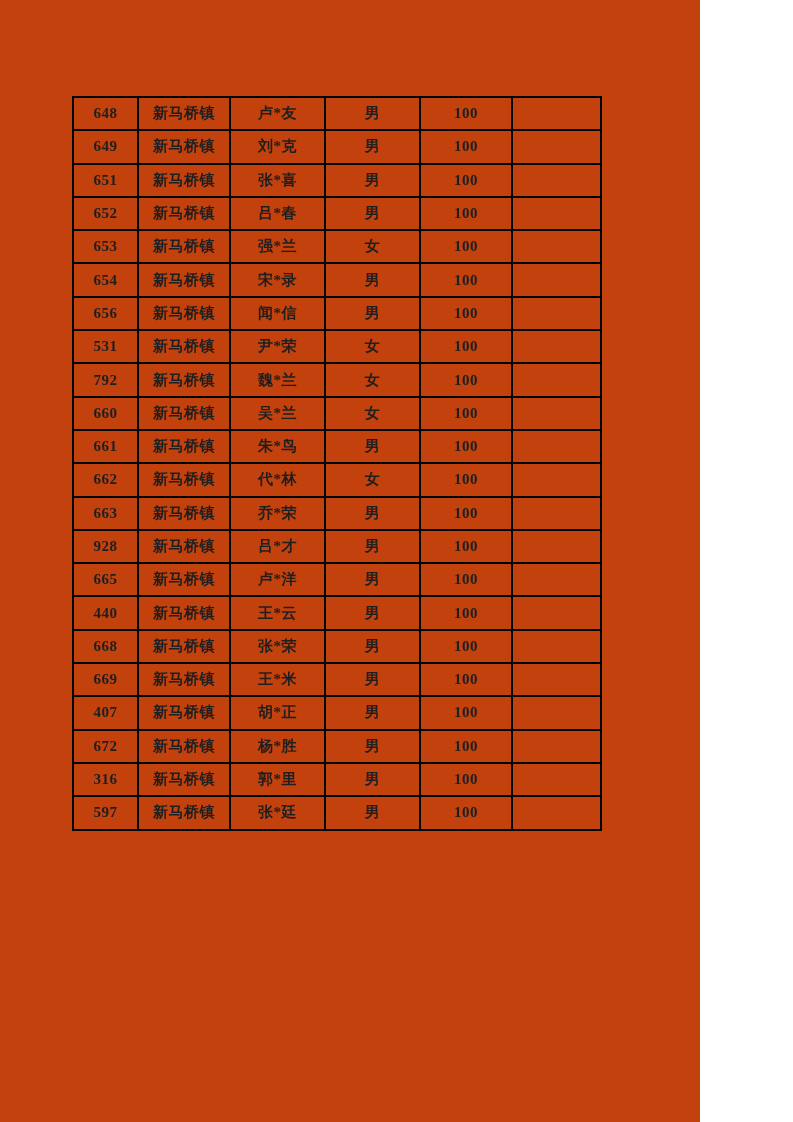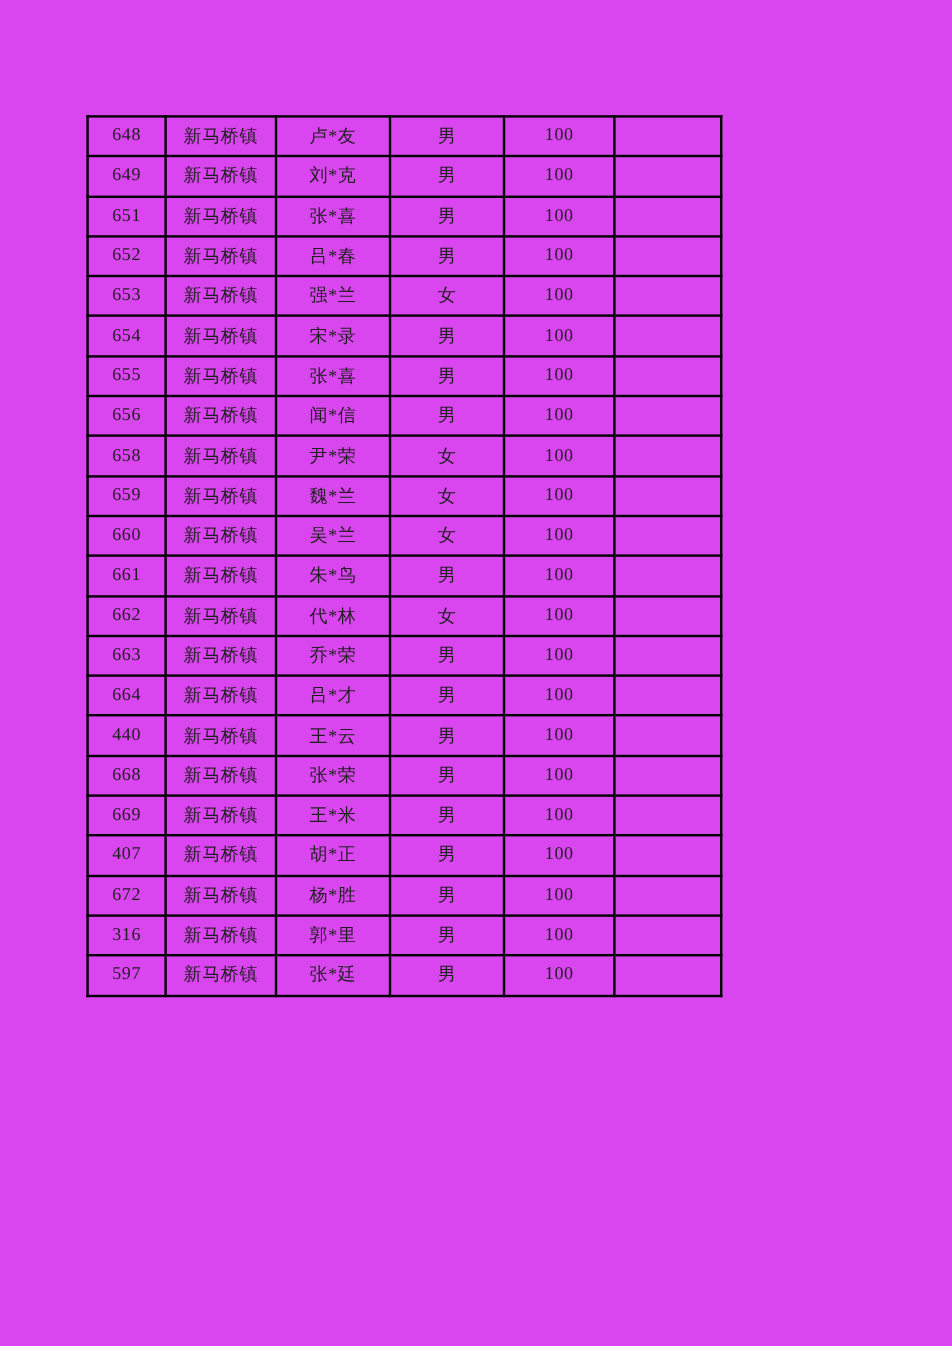--- a/index.html
+++ b/index.html
@@ -6,23 +6,24 @@
     margin: 0;
     padding: 0;
     width: 793px;
     height: 1122px;
     background: #ffffff;
     overflow: hidden;
     font-family: "Liberation Serif", "DejaVu Serif", serif;
   }
   .page {
     position: relative;
-    width: 793px;
+    width: 700px;
     height: 1122px;
-    background: #d946ef;
+    background: #c2410c;
+    font-weight: bold;
   }
   table.roster {
     position: absolute;
     left: 72px;
     top: 96px;
     width: 528px;
     border-collapse: collapse;
     table-layout: fixed;
   }
   table.roster td {
@@ -100,45 +101,37 @@
   </tr>
         <tr>
     <td>654</td>
     <td>新马桥镇</td>
     <td>宋*录</td>
     <td>男</td>
     <td>100</td>
     <td></td>
   </tr>
         <tr>
-    <td>655</td>
-    <td>新马桥镇</td>
-    <td>张*喜</td>
-    <td>男</td>
-    <td>100</td>
-    <td></td>
-  </tr>
-        <tr>
     <td>656</td>
     <td>新马桥镇</td>
     <td>闻*信</td>
     <td>男</td>
     <td>100</td>
     <td></td>
   </tr>
         <tr>
-    <td>658</td>
+    <td>531</td>
     <td>新马桥镇</td>
     <td>尹*荣</td>
     <td>女</td>
     <td>100</td>
     <td></td>
   </tr>
         <tr>
-    <td>659</td>
+    <td>792</td>
     <td>新马桥镇</td>
     <td>魏*兰</td>
     <td>女</td>
     <td>100</td>
     <td></td>
   </tr>
         <tr>
     <td>660</td>
     <td>新马桥镇</td>
     <td>吴*兰</td>
@@ -164,23 +157,31 @@
   </tr>
         <tr>
     <td>663</td>
     <td>新马桥镇</td>
     <td>乔*荣</td>
     <td>男</td>
     <td>100</td>
     <td></td>
   </tr>
         <tr>
-    <td>664</td>
+    <td>928</td>
     <td>新马桥镇</td>
     <td>吕*才</td>
+    <td>男</td>
+    <td>100</td>
+    <td></td>
+  </tr>
+        <tr>
+    <td>665</td>
+    <td>新马桥镇</td>
+    <td>卢*洋</td>
     <td>男</td>
     <td>100</td>
     <td></td>
   </tr>
         <tr>
     <td>440</td>
     <td>新马桥镇</td>
     <td>王*云</td>
     <td>男</td>
     <td>100</td>

